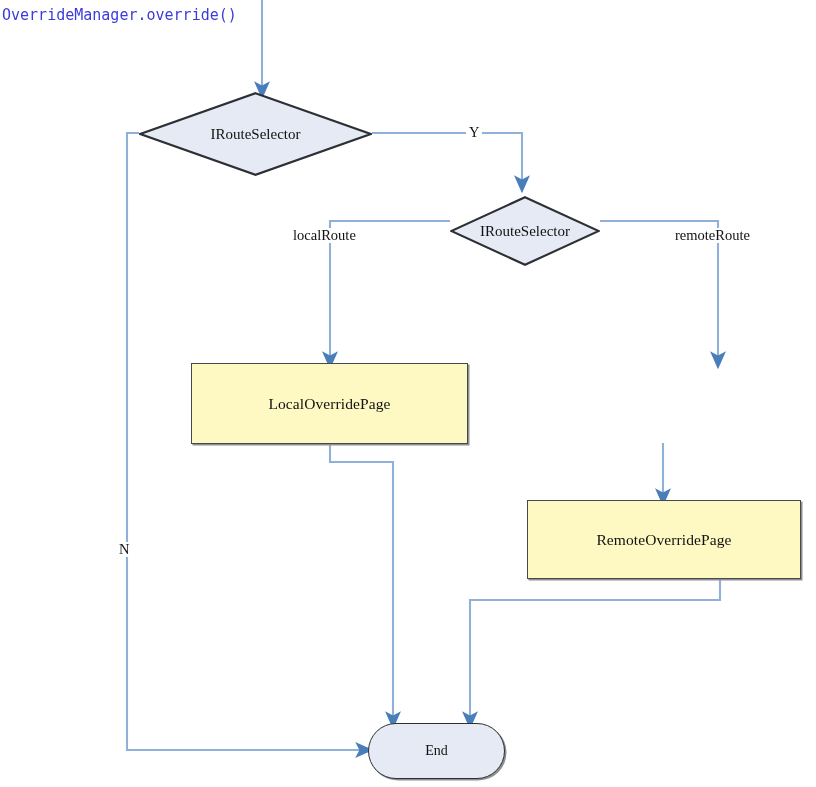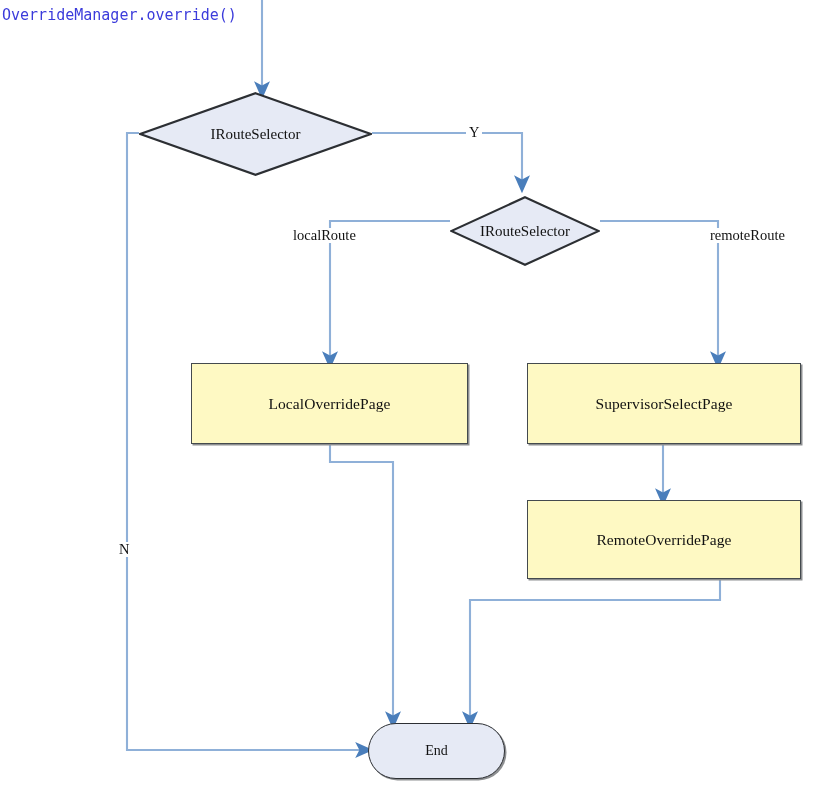--- a/index.html
+++ b/index.html
@@ -137,33 +137,30 @@
     <svg class="dshape" viewBox="0 0 150 70" preserveAspectRatio="none">
       <polygon points="75,1.2 148.8,35 75,68.8 1.2,35" fill="#e6eaf5" stroke="#2c2f33" stroke-width="2.1"></polygon>
     </svg>
     <span class="dlabel">IRouteSelector</span>
   </div>
 
   <div class="node proc" style="left:191px; top:363px; width:277px; height:81px;">
     <span>LocalOverridePage</span>
   </div>
 
-  <div class="node proc" style="left:527px; top:363px; width:274px; height:81px;">
-    <span>SupervisorSelectPage</span>
-  </div>
 
   <div class="node proc" style="left:527px; top:500px; width:274px; height:79px;">
     <span>RemoteOverridePage</span>
   </div>
 
   <div class="node term" style="left:368px; top:723px; width:137px; height:56px;">
     <span>End</span>
   </div>
 
   <div class="edge-label" style="left:466px; top:125px;">Y</div>
 
   <div class="edge-label" style="left:116px; top:542px;">N</div>
 
   <div class="edge-label" style="left:290px; top:228px;">localRoute</div>
 
-  <div class="edge-label" style="left:707px; top:228px;">remoteRoute</div>
+  <div class="edge-label" style="left:672px; top:228px;">remoteRoute</div>
 
 </div>
 
 </body></html>

